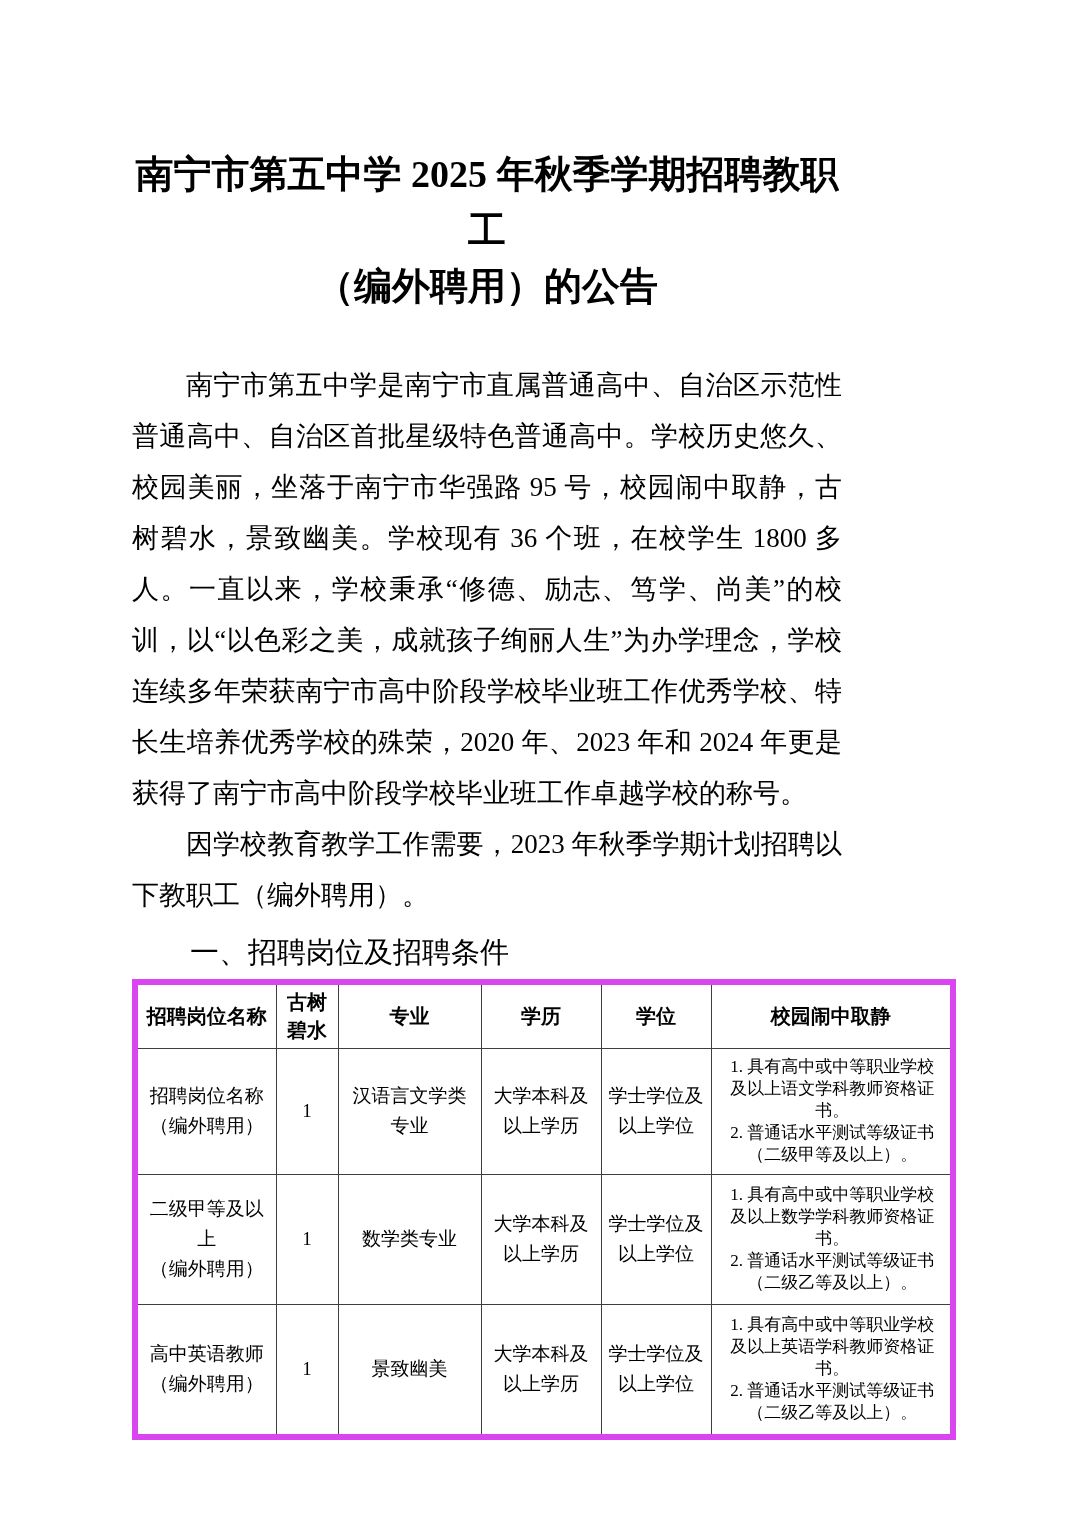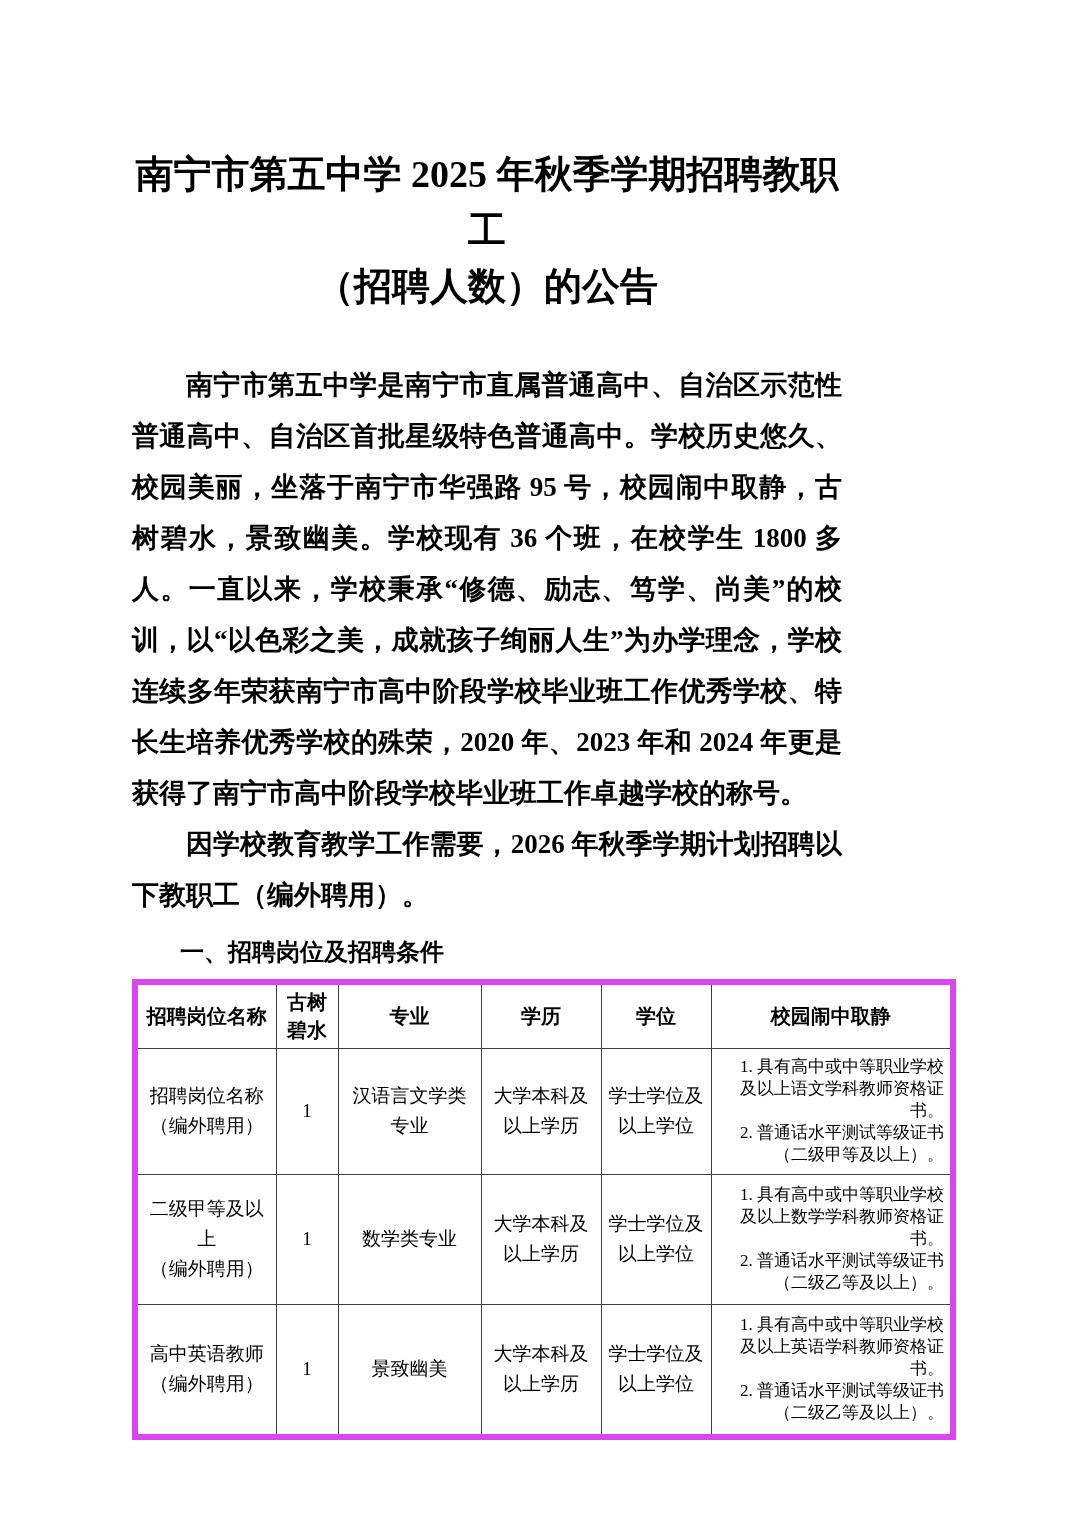--- a/index.html
+++ b/index.html
@@ -25,27 +25,26 @@
     text-align: center;
     font-family: "Liberation Serif", "DejaVu Serif", serif;
   }
   .para {
     margin: 0;
     font-size: 27px;
     line-height: 51px;
     text-align: justify;
     text-indent: 2em;
     word-break: break-all;
-    font-weight: bold;
   }
   .section-heading {
     margin: 10px 0 6px 0;
-    font-size: 24px;
+    font-size: 29px;
     line-height: 42px;
-    font-weight: bold;
+    font-weight: normal;
     text-indent: 2em;
     font-family: "Liberation Sans", "DejaVu Sans", sans-serif;
   }
   table.recruit {
     width: 818px;
     border-collapse: collapse;
     table-layout: fixed;
     border: 6px solid #d946ef;
   }
   .recruit th, .recruit td {
@@ -68,36 +67,36 @@
     font-size: 19px;
     line-height: 30px;
     text-align: center;
   }
   .recruit tbody tr:nth-child(1) td { height: 126px; }
   .recruit tbody tr:nth-child(2) td { height: 130px; }
   .recruit tbody tr:nth-child(3) td { height: 133px; }
   .recruit td.qual {
     font-size: 17px;
     line-height: 22px;
-    text-align: right;
+    text-align: center;
     padding: 6px 6px 6px 9px;
   }
 </style>
 </head>
 <body>
 
 <div class="page">
 
   <h1 class="doc-title">
     <div>南宁市第五中学 2025 年秋季学期招聘教职工</div>
-    <div>（招聘人数）的公告</div>
+    <div>（编外聘用）的公告</div>
   </h1>
 
   <p class="para">南宁市第五中学是南宁市直属普通高中、自治区示范性普通高中、自治区首批星级特色普通高中。学校历史悠久、校园美丽，坐落于南宁市华强路 95 号，校园闹中取静，古树碧水，景致幽美。学校现有 36 个班，在校学生 1800 多人。一直以来，学校秉承“修德、励志、笃学、尚美”的校训，以“以色彩之美，成就孩子绚丽人生”为办学理念，学校连续多年荣获南宁市高中阶段学校毕业班工作优秀学校、特长生培养优秀学校的殊荣，2020 年、2023 年和 2024 年更是获得了南宁市高中阶段学校毕业班工作卓越学校的称号。</p>
-  <p class="para">因学校教育教学工作需要，2026 年秋季学期计划招聘以下教职工（编外聘用）。</p>
+  <p class="para">因学校教育教学工作需要，2023 年秋季学期计划招聘以下教职工（编外聘用）。</p>
 
   <h2 class="section-heading">一、招聘岗位及招聘条件</h2>
 
   <table class="recruit">
     <colgroup>
       <col style="width:141px">
       <col style="width:62px">
       <col style="width:143px">
       <col style="width:120px">
       <col style="width:110px">

